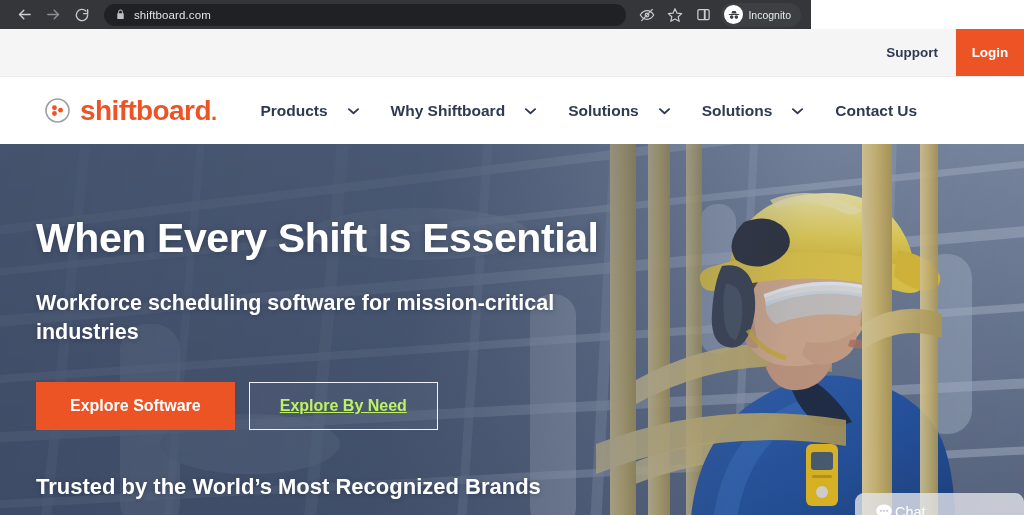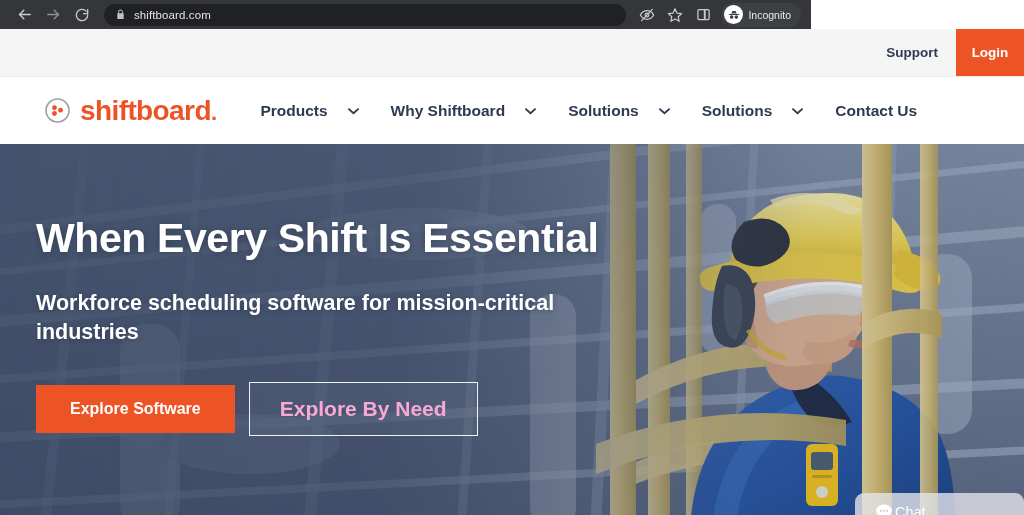--- a/index.html
+++ b/index.html
@@ -160,25 +160,26 @@
   .btn-primary {
     background:#ec5426;
     color:#fff;
     font-size:16px; font-weight:700;
     padding:15px 34px;
     border:none;
     font-family:inherit;
   }
   .btn-ghost {
     background:rgba(255,255,255,.04);
-    color:#f9a8d4;
-    font-size:21px; font-weight:700;
+    color:#bef264;
+    font-size:16px; font-weight:700;
     padding:14px 30px;
     border:1.5px solid rgba(255,255,255,.92);
     font-family:inherit;
+    text-decoration:underline;
   }
   .hero-trusted {
     color:#fff;
     font-size:22px;
     font-weight:700;
     margin-top:44px;
     text-shadow:0 1px 5px rgba(20,28,45,.35);
   }
 
   
@@ -419,20 +420,21 @@
 
   <div class="hero-tint"></div>
 
   <div class="hero-content">
     <h1 class="hero-title">When Every Shift Is Essential</h1>
     <p class="hero-sub">Workforce scheduling software for mission-critical industries</p>
     <div class="hero-ctas">
       <button class="btn-primary">Explore Software</button>
       <button class="btn-ghost">Explore By Need</button>
     </div>
+    <div class="hero-trusted">Trusted by the World’s Most Recognized Brands</div>
   </div>
 
   <div class="chat-widget">
     <svg width="20" height="20" viewBox="0 0 24 24" fill="#ffffff">
       <path d="M12 3C6.8 3 2.6 6.4 2.6 10.6c0 2.4 1.4 4.6 3.6 6v3.6l3.5-2a11 11 0 0 0 2.3.2c5.2 0 9.4-3.4 9.4-7.8S17.2 3 12 3z"></path>
       <circle cx="8.2" cy="10.6" r="1.25" fill="#c9ccd2"></circle>
       <circle cx="12" cy="10.6" r="1.25" fill="#c9ccd2"></circle>
       <circle cx="15.8" cy="10.6" r="1.25" fill="#c9ccd2"></circle>
     </svg>
     <span class="chat-label">Chat</span>

